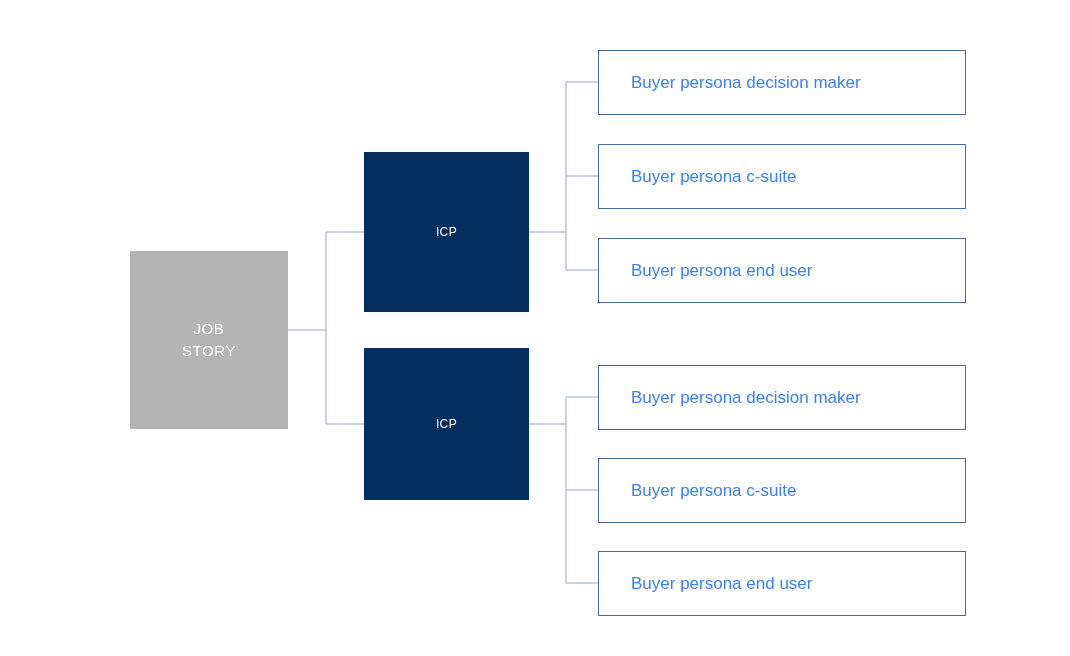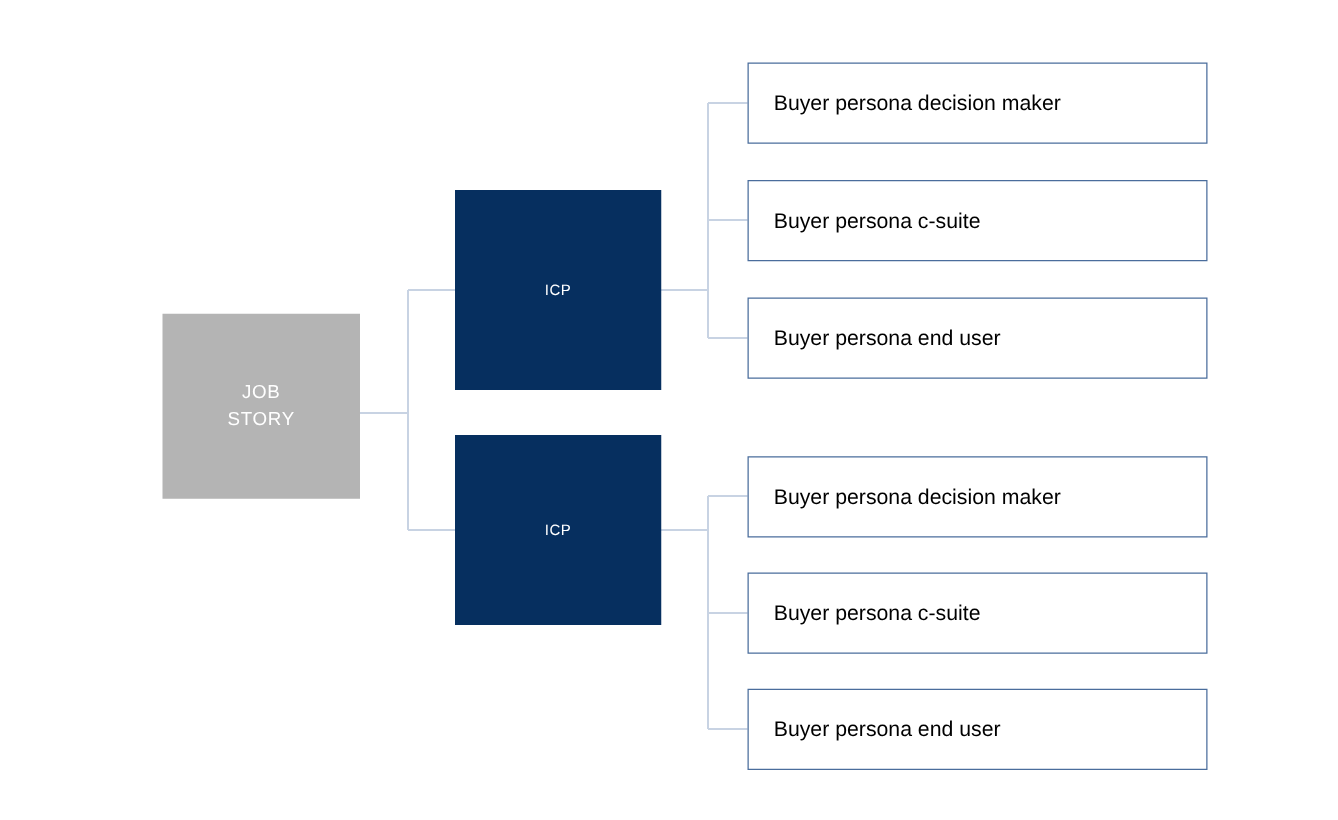--- a/index.html
+++ b/index.html
@@ -45,23 +45,23 @@
     justify-content: center;
     text-align: center;
     color: #ffffff;
     font-size: 12px;
     letter-spacing: 0.4px;
   }
   .node-leaf {
     background: #ffffff;
     border: 1.6px solid #4a6d9c;
     justify-content: flex-start;
-    color: #000000;
+    color: #3b82f6;
     font-size: 17px;
-    padding-left: 20px;
+    padding-left: 32px;
   }
   .node-label {
     display: block;
     white-space: pre-line;
   }
 </style>
 </head>
 <body>
 
 <div id="canvas">
@@ -81,21 +81,21 @@
       <path d="M566 270 L598 270"></path>
 
       <path d="M529 424 L566 424"></path>
       <path d="M566 397 L566 583"></path>
       <path d="M566 397 L598 397"></path>
       <path d="M566 490 L598 490"></path>
       <path d="M566 583 L598 583"></path>
     </g>
   </svg>
 
-  <div class="node node-root" style="left:130px; top:251px; width:158px; height:148px;">
+  <div class="node node-root" style="left:130px; top:251px; width:158px; height:178px;">
     <span class="node-label">JOB
 STORY</span>
   </div>
 
   <div class="node node-icp" style="left:364px; top:152px; width:165px; height:160px;">
     <span class="node-label">ICP</span>
   </div>
 
   <div class="node node-leaf" style="left:598px; top:50px; width:368px; height:65px;">
     <span class="node-label">Buyer persona decision maker</span>

